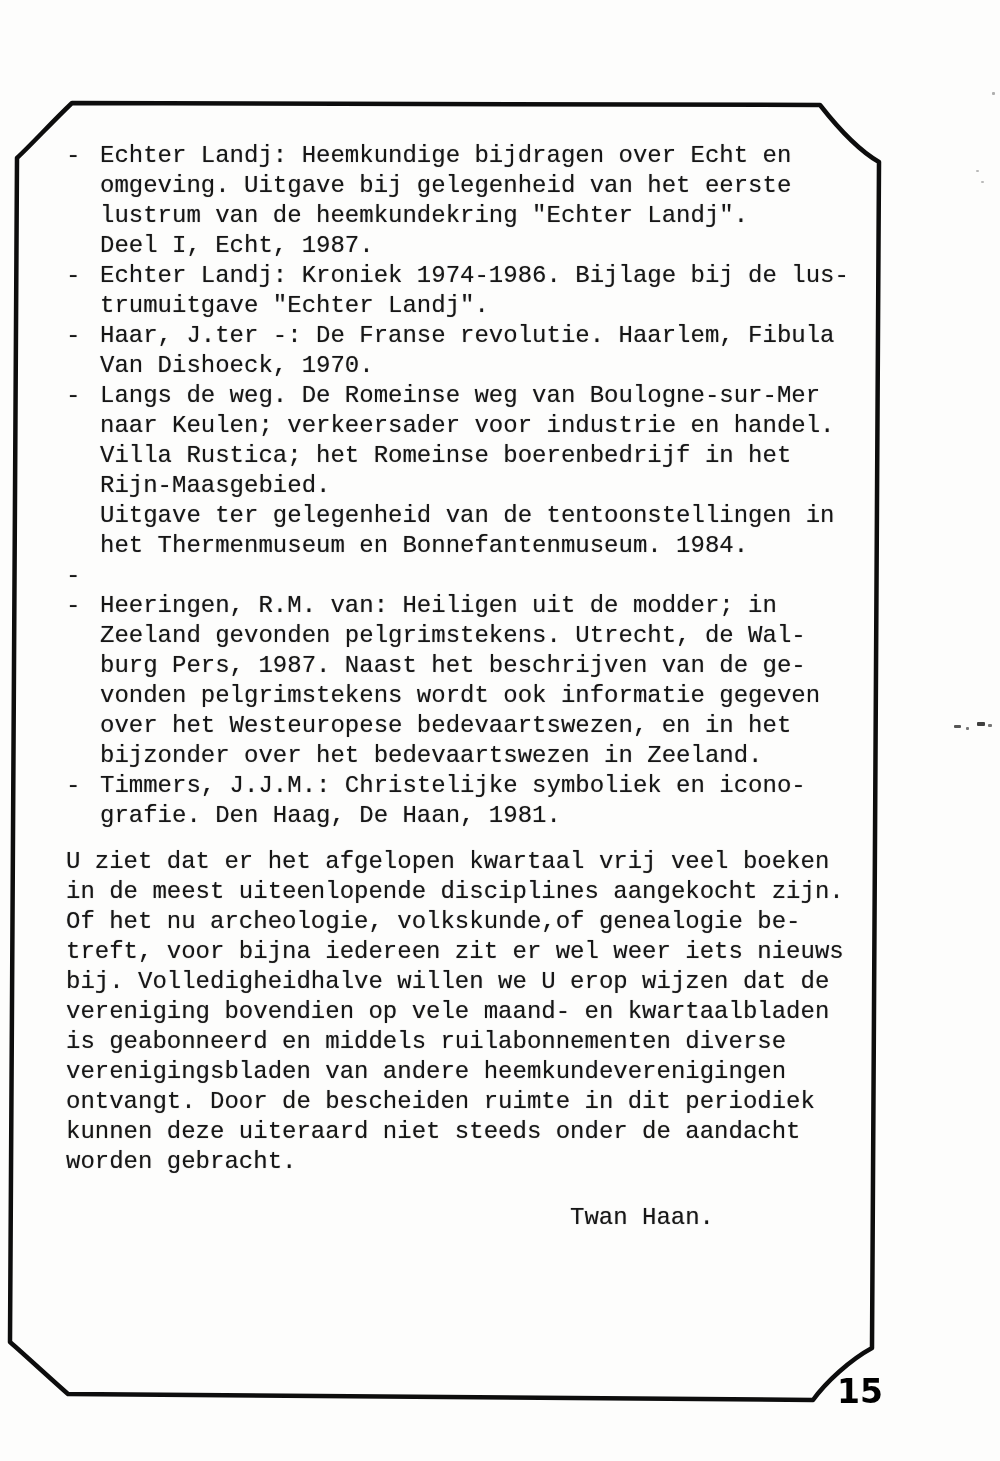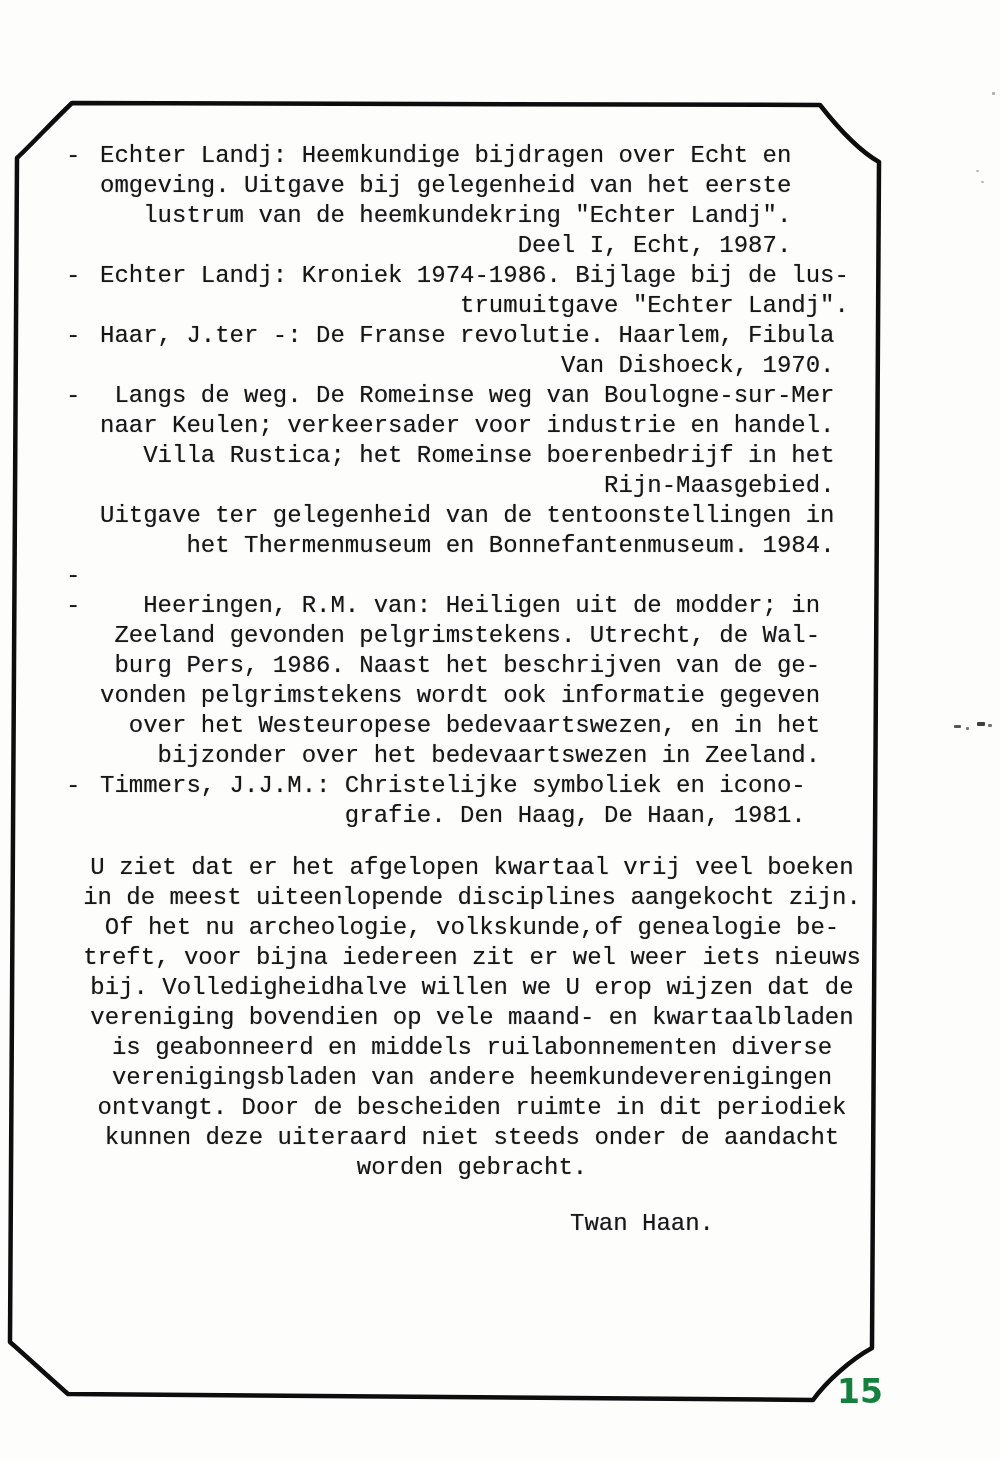--- a/index.html
+++ b/index.html
@@ -37,41 +37,39 @@
     display: flex;
     align-items: flex-start;
   }
   .bib-marker {
     width: 34px;
     flex: 0 0 34px;
     white-space: pre;
   }
   .bib-text {
     white-space: pre;
-    text-align: right;
   }
   .closing-paragraph {
-    margin-top: 22px;
+    margin-top: 16px;
     white-space: pre;
-    text-align: center;
   }
   .signature {
     margin-top: 26px;
     padding-left: 504px;
     white-space: pre;
   }
   .page-number {
     position: absolute;
     left: 837px;
     top: 1372px;
     font-family: "DejaVu Sans", "Liberation Sans", sans-serif;
     font-weight: bold;
     font-size: 33px;
     letter-spacing: 0px;
-    color: #15803d;
+    color: #000000;
   }
   .speck {
     position: absolute;
     background: #1d1d1d;
     border-radius: 1px;
   }
 </style>
 </head>
 <body>
 
@@ -119,21 +117,21 @@
 Uitgave ter gelegenheid van de tentoonstellingen in
 het Thermenmuseum en Bonnefantenmuseum. 1984.</div>
       </div>
       <div class="bib-item">
         <span class="bib-marker">-</span>
       </div>
       <div class="bib-item">
         <span class="bib-marker">-</span>
         <div class="bib-text">Heeringen, R.M. van: Heiligen uit de modder; in
 Zeeland gevonden pelgrimstekens. Utrecht, de Wal-
-burg Pers, 1986. Naast het beschrijven van de ge-
+burg Pers, 1987. Naast het beschrijven van de ge-
 vonden pelgrimstekens wordt ook informatie gegeven
 over het Westeuropese bedevaartswezen, en in het
 bijzonder over het bedevaartswezen in Zeeland.</div>
       </div>
       <div class="bib-item">
         <span class="bib-marker">-</span>
         <div class="bib-text">Timmers, J.J.M.: Christelijke symboliek en icono-
 grafie. Den Haag, De Haan, 1981.</div>
       </div>
     </div>

